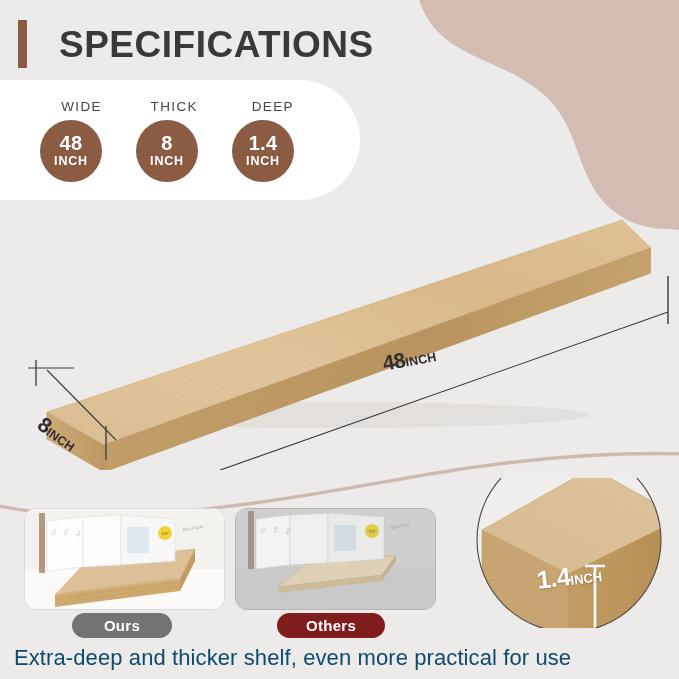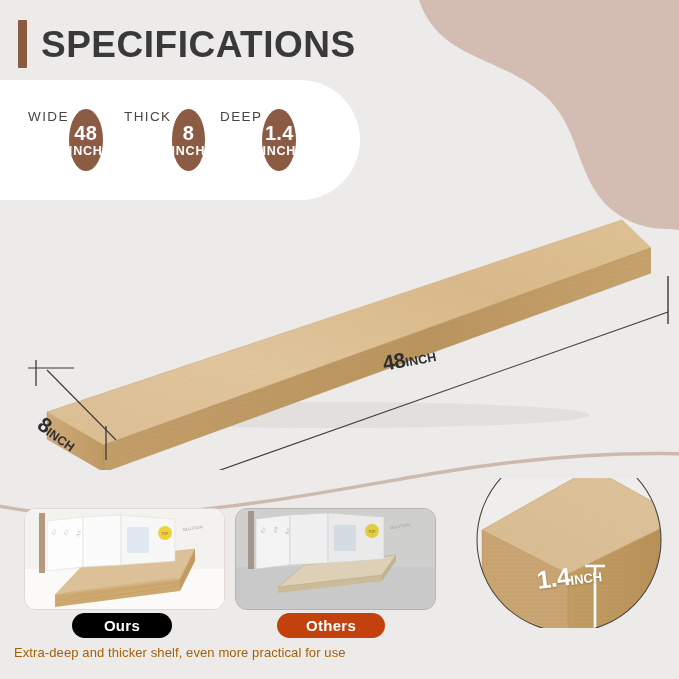--- a/index.html
+++ b/index.html
@@ -8,35 +8,35 @@
     background:#edebe9;
     font-family:"Liberation Sans", sans-serif;
     -webkit-font-smoothing:antialiased;
   }
   #stage{position:absolute;inset:0;width:679px;height:679px;overflow:hidden;}
 
   
   .blob{position:absolute;top:0;right:0;width:300px;height:230px;pointer-events:none;}
 
   
-  .header{position:absolute;left:18px;top:20px;display:flex;align-items:center;gap:14px;}
+  .header{position:absolute;left:18px;top:20px;display:flex;align-items:center;gap:32px;}
   .accent-bar{width:9px;height:48px;background:#8a5a43;border-radius:1px;}
   .title{
     font-size:37px;font-weight:bold;color:#39383a;letter-spacing:.5px;
     line-height:1;white-space:nowrap;
   }
 
   
   .spec-card{
     position:absolute;left:-30px;top:80px;width:390px;height:120px;
     background:#ffffff;border-radius:0 62px 62px 0;
     display:flex;align-items:center;justify-content:flex-start;
     padding-left:58px;box-sizing:border-box;gap:22px;
   }
-  .spec{display:flex;align-items:flex-start;width:74px;}
+  .spec{display:flex;flex-direction:column;align-items:flex-end;width:74px;}
   .spec-label{
     font-size:13.5px;color:#4a4441;letter-spacing:1.4px;margin-bottom:6px;font-weight:normal;
   }
   .spec-circle{
     width:62px;height:62px;border-radius:50%;background:#8c5b44;
     display:flex;flex-direction:column;align-items:center;justify-content:center;
     color:#ffffff;line-height:1;
   }
   .spec-value{font-size:20px;font-weight:bold;letter-spacing:.3px;}
   .spec-unit{font-size:12.5px;font-weight:bold;letter-spacing:.8px;margin-top:2px;}
@@ -64,37 +64,37 @@
   
   .cmp{position:absolute;top:508px;width:199px;height:100px;border-radius:12px;overflow:hidden;}
   .cmp-ours{left:24px;background:#fbfafa;border:1px solid #ded9d5;}
   .cmp-others{left:235px;background:#c9c9c9;border:1px solid #b4b4b4;}
 
   .badge{
     position:absolute;top:613px;height:25px;border-radius:13px;
     display:flex;align-items:center;justify-content:center;
     color:#fff;font-size:15px;font-weight:bold;letter-spacing:.3px;
   }
-  .badge-ours{left:72px;width:100px;background:#000000;}
-  .badge-others{left:277px;width:108px;background:#c2410c;text-align:center;}
+  .badge-ours{left:72px;width:100px;background:#737373;}
+  .badge-others{left:277px;width:108px;background:#7f1d1d;text-align:center;}
 
   
   .detail{position:absolute;left:472px;top:478px;width:194px;height:150px;}
   .detail-text{
     position:absolute;left:537px;top:566px;color:#ffffff;white-space:nowrap;
     transform:rotate(-7deg);transform-origin:left center;
     text-shadow:0 1px 2px rgba(0,0,0,.25);
   }
   .tnum{font-size:25px;font-weight:bold;letter-spacing:-.5px;}
   .tunit{font-size:13px;font-weight:bold;}
 
   
   .caption{
     position:absolute;left:14px;top:645px;width:650px;
-    font-size:13px;color:#a16207;letter-spacing:.1px;white-space:nowrap;
+    font-size:22px;color:#0c4a6e;letter-spacing:.1px;white-space:nowrap;
   }
 </style>
 </head>
 <body>
 
 <div id="stage">
 
   <svg class="blob" viewBox="0 0 300 230">
     <path d="M40 0 C 60 60, 120 55, 165 95 C 205 130, 195 185, 240 215 C 265 232, 290 228, 300 230 L300 0 Z" fill="#d3bdb2"></path>
   </svg>

